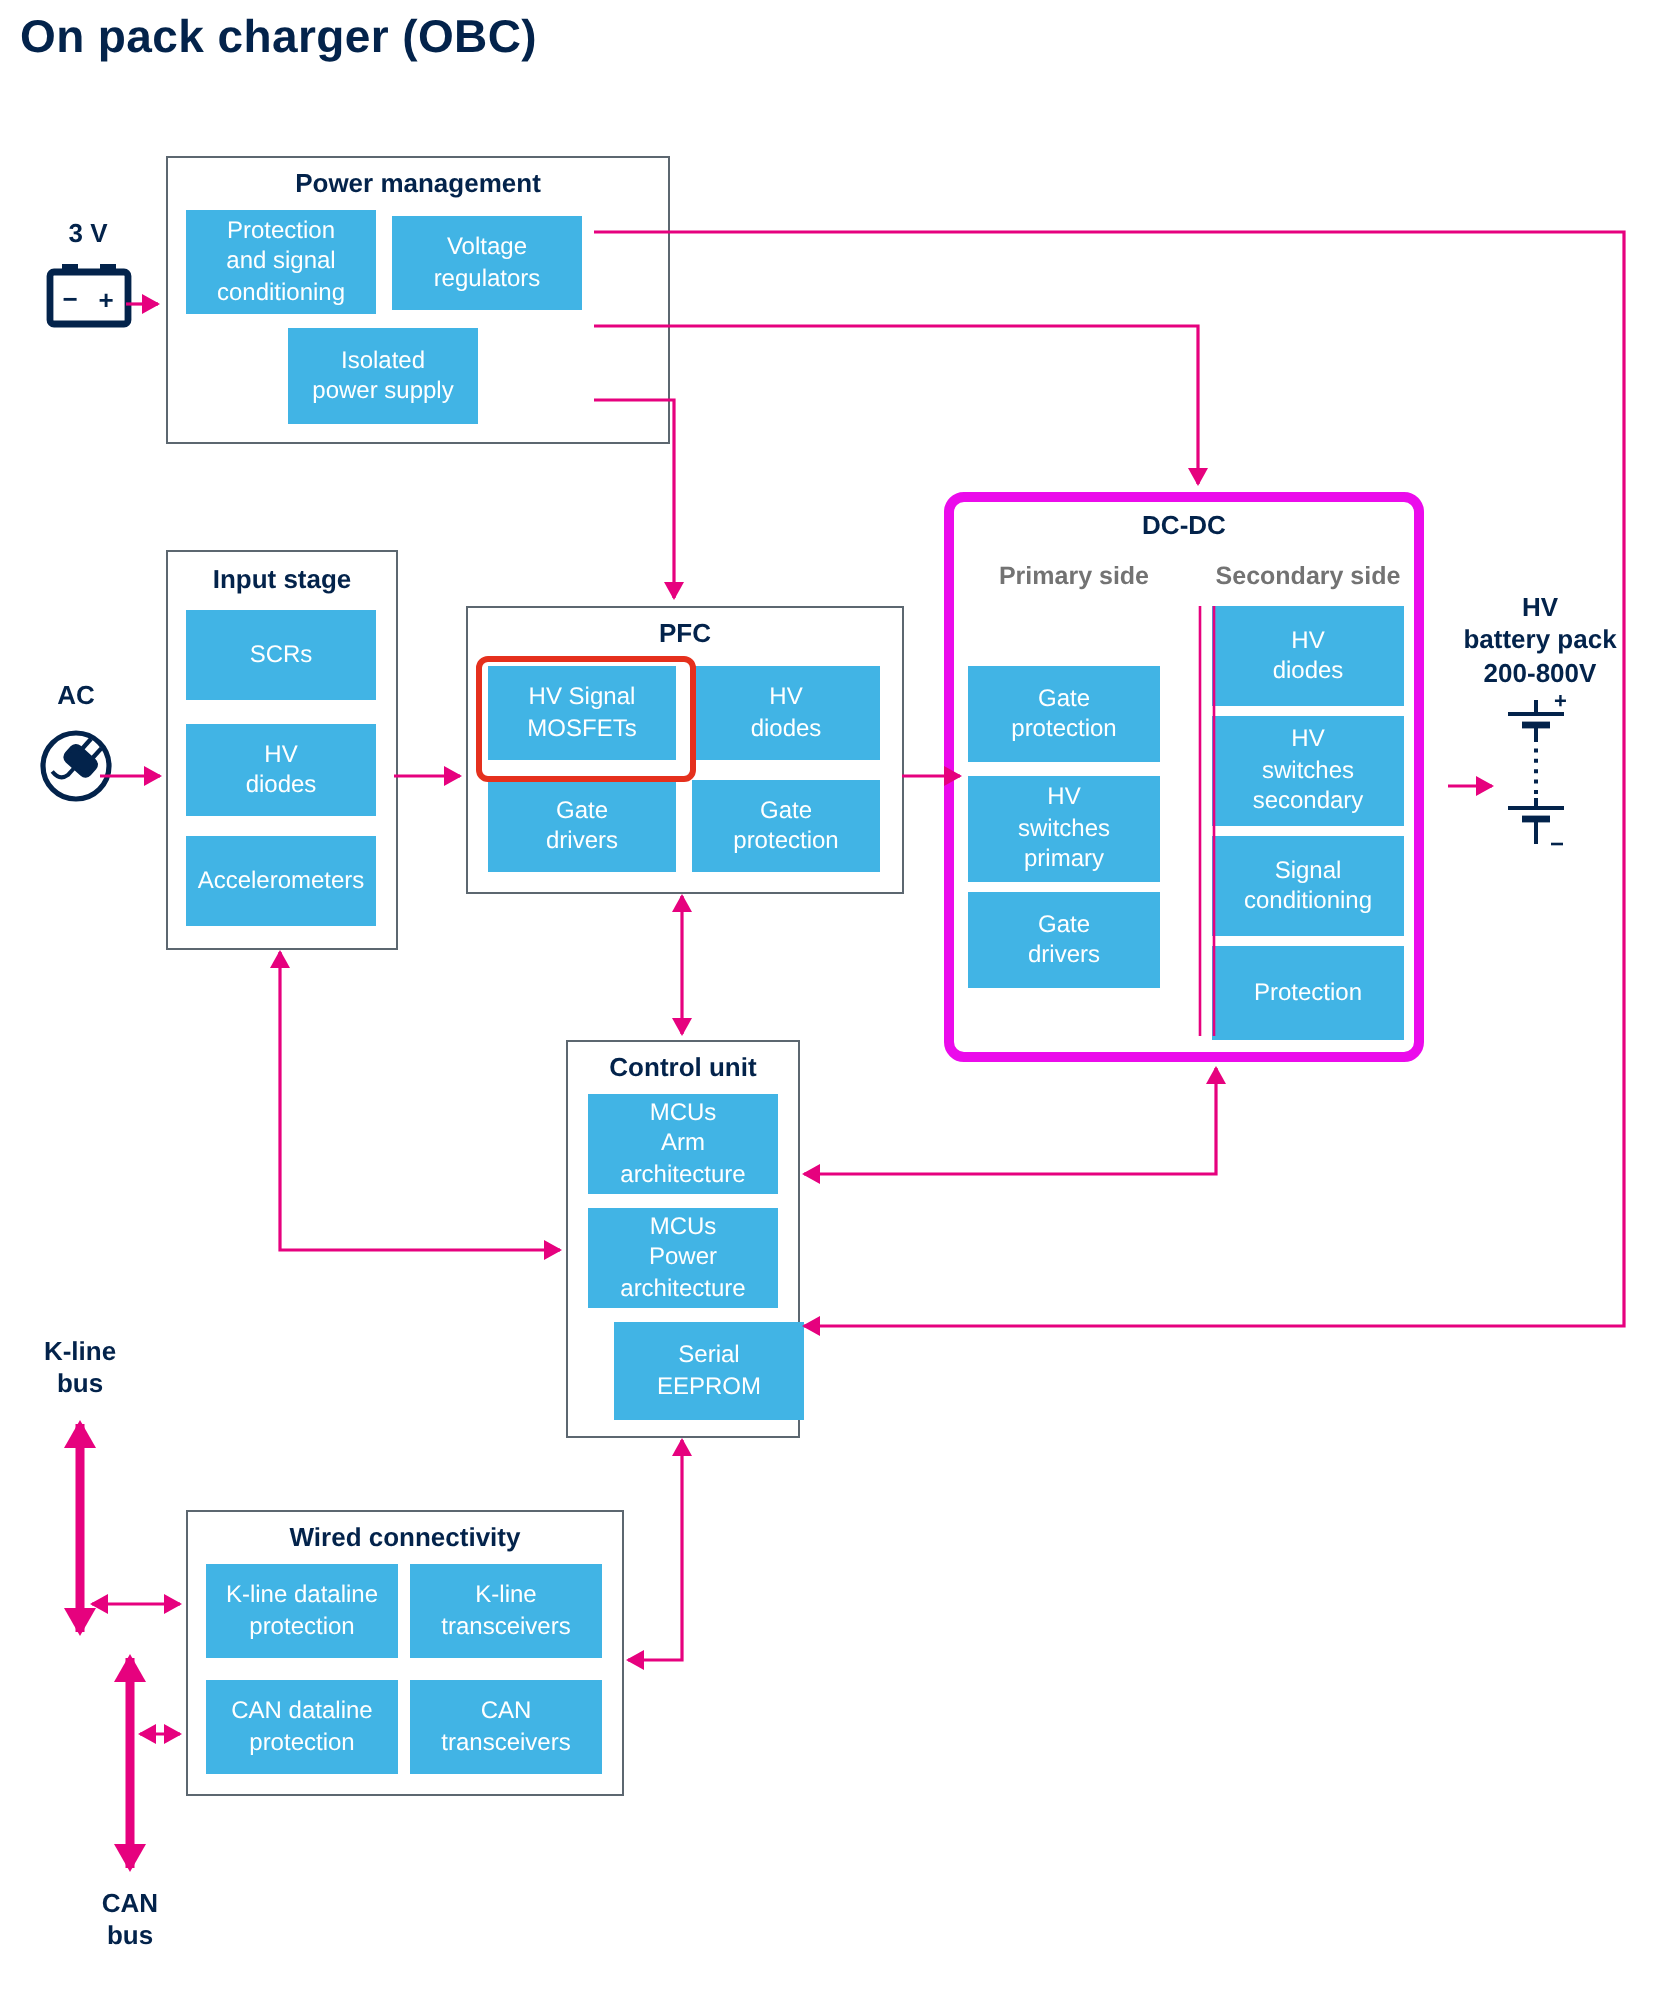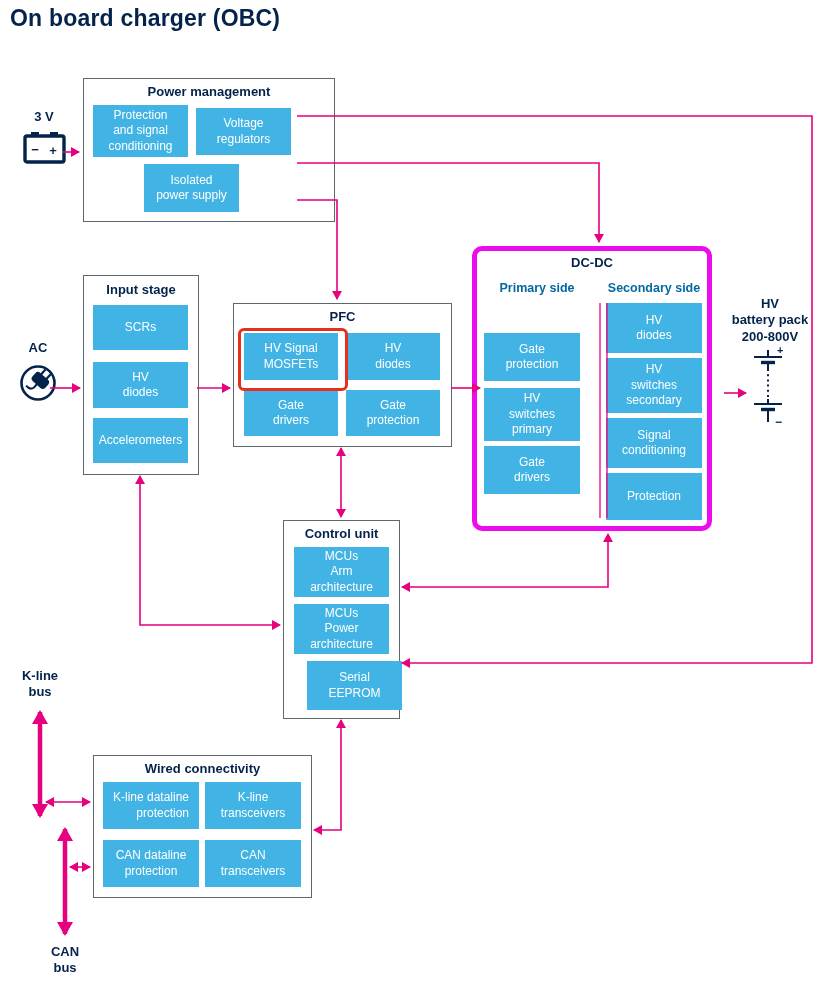--- a/index.html
+++ b/index.html
@@ -13,21 +13,21 @@
   }
   .gbox{
     position:absolute; background:#fff; border:1.5px solid #5C6770; z-index:2;
   }
   .gbox.magenta{ border:5px solid #EB0BEB; }
   .gbox-title{
     position:absolute; left:0; width:100%; text-align:center;
     font-size:13px; font-weight:bold; color:#03234B;
   }
   .col-head{
-    position:absolute; text-align:center; font-size:12.5px; font-weight:bold; color:#0369a1;
+    position:absolute; text-align:center; font-size:12.5px; font-weight:bold; color:#737373;
   }
   .chip{
     position:absolute; background:#41B4E5; color:#ffffff;
     display:flex; align-items:center; justify-content:center; text-align:center;
     font-size:12px; line-height:1.28; white-space:pre-line; z-index:3;
   }
   .highlight-red{
     position:absolute; left:238px; top:328px; width:104px; height:57px;
     border:3.5px solid #E5301D; border-radius:6px; z-index:4; pointer-events:none;
   }
@@ -36,21 +36,21 @@
     text-align:center; white-space:pre-line; line-height:1.25; z-index:2;
   }
   .icon{ position:absolute; z-index:2; }
   #wires{ position:absolute; left:0; top:0; z-index:5; pointer-events:none; }
 </style>
 </head>
 <body>
 
 <div id="canvas">
 
-  <div class="page-title">On board charger (OBC)</div>
+  <div class="page-title">On pack charger (OBC)</div>
 
   <svg id="wires" width="831" height="998" viewBox="0 0 831 998">
     <defs>
       <marker id="a" markerUnits="userSpaceOnUse" markerWidth="10" markerHeight="10" refX="8" refY="5" orient="auto">
         <path d="M0,0 L9,5 L0,10 Z" fill="#E6017E"></path>
       </marker>
       <marker id="as" markerUnits="userSpaceOnUse" markerWidth="10" markerHeight="10" refX="8" refY="5" orient="auto-start-reverse">
         <path d="M0,0 L9,5 L0,10 Z" fill="#E6017E"></path>
       </marker>
       <marker id="b" markerUnits="userSpaceOnUse" markerWidth="16" markerHeight="16" refX="12" refY="8" orient="auto">
@@ -181,21 +181,21 @@
 architecture</div>
     <div class="chip" style="left:10px; top:83px; width:95px; height:50px;">MCUs
 Power
 architecture</div>
     <div class="chip" style="left:10px; top:140px; width:95px; height:49px;margin-left:13px;">Serial
 EEPROM</div>
   </div>
 
   <div class="gbox" style="left:93px; top:755px; width:217px; height:141px;">
     <div class="gbox-title" style="top:5px;">Wired connectivity</div>
-    <div class="chip" style="left:9px; top:26px; width:96px; height:47px;text-align:right;">K-line dataline
+    <div class="chip" style="left:9px; top:26px; width:96px; height:47px;">K-line dataline
 protection</div>
     <div class="chip" style="left:111px; top:26px; width:96px; height:47px;">K-line
 transceivers</div>
     <div class="chip" style="left:9px; top:84px; width:96px; height:47px;">CAN dataline
 protection</div>
     <div class="chip" style="left:111px; top:84px; width:96px; height:47px;">CAN
 transceivers</div>
   </div>
 
   <div class="side-label" style="left:12px; top:668px; width:56px;">K-line

